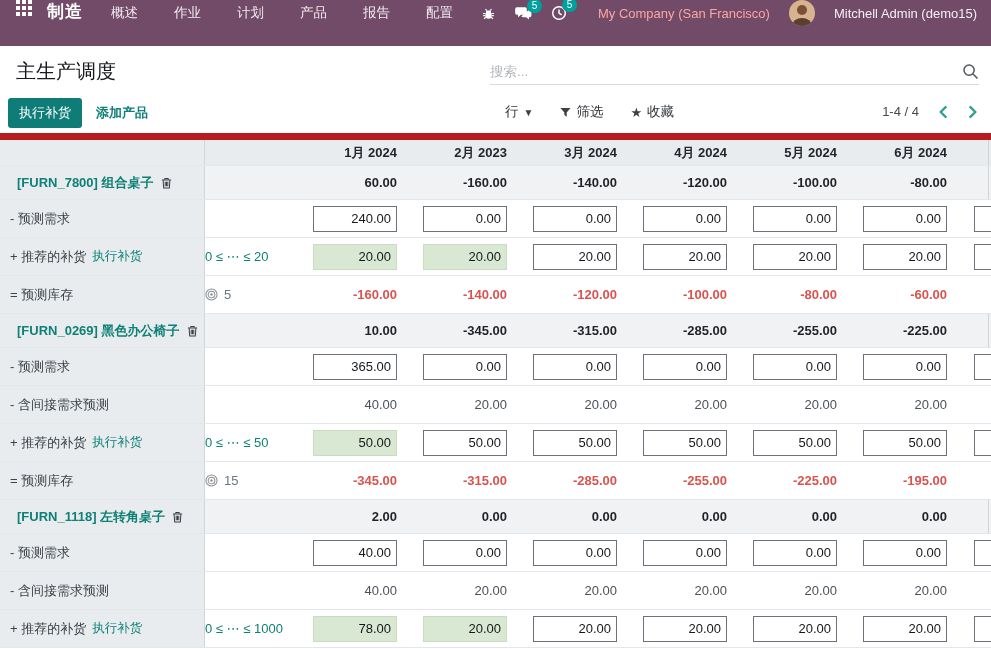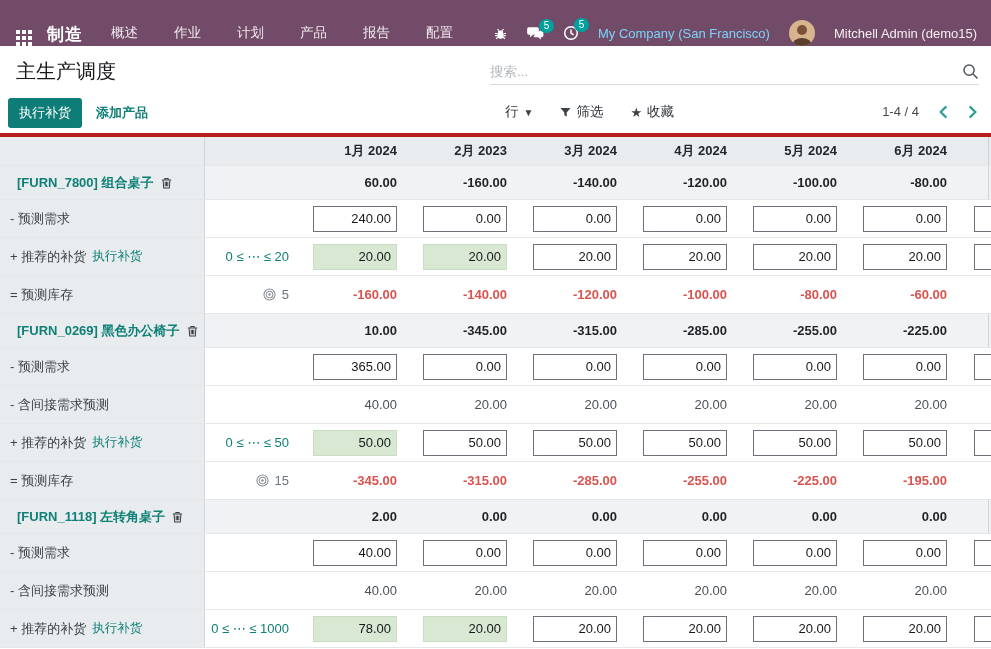--- a/index.html
+++ b/index.html
@@ -1,33 +1,33 @@
 <!DOCTYPE html>
 <html><head>
 <meta charset="utf-8">
 <style>
   * { margin:0; padding:0; box-sizing:border-box; }
   html,body { width:991px; height:649px; overflow:hidden; background:#fff;
               font-family:"Liberation Sans","DejaVu Sans",sans-serif; }
   .screen { position:relative; width:991px; height:649px; overflow:hidden; background:#fff; }
 
   
-  .topbar { height:46px; background:#714B67; display:flex; align-items:flex-end;
+  .topbar { height:46px; background:#714B67; display:flex; align-items:flex-start;
             padding:0 14px 0 16px; color:#fff; }
   .grid-icon { display:grid; grid-template-columns:repeat(3,4px); grid-gap:2px; cursor:pointer; }
   .grid-icon i { width:4px; height:4px; background:#fff; display:block; }
   .brand { font-size:17px; font-weight:700; margin:0 26px 0 15px; letter-spacing:1px; }
   .menu { display:flex; gap:32px; font-size:13.5px; color:#f3eaf1; }
   .menu span { cursor:pointer; padding:4px 2px; }
   .top-right { margin-left:auto; display:flex; align-items:center; gap:19px; font-size:13px; }
   .ticon { position:relative; display:inline-flex; cursor:pointer; }
   .badge { position:absolute; top:-7px; right:-10px; background:#00A09D; color:#fff;
            font-size:10px; line-height:14px; min-width:15px; text-align:center;
            border-radius:8px; padding:0 3px; }
-  .company { margin-left:0; color:#7dd3fc; }
+  .company { margin-left:12px; color:#fca5a5; }
   .avatar { width:26px; height:26px; border-radius:50%; overflow:hidden; flex:0 0 26px; }
   .username { color:#f6eef4; }
 
   
   .control { position:relative; height:87px; background:#fff; }
   .page-title { position:absolute; left:16px; top:12px; font-size:20px; color:#17191c; }
   .searchbar { position:absolute; left:490px; right:12px; top:13px; height:26px;
                border-bottom:1px solid #d6d9dd; display:flex; align-items:center; }
   .searchbar input { border:none; outline:none; flex:1; font-size:13.5px; color:#333;
                      font-family:inherit; background:transparent; }
@@ -44,27 +44,27 @@
   .caret { font-size:10px; color:#3c4146; }
   .star { font-size:13px; color:#3c4146; }
   .pager { position:absolute; right:14px; top:58px; display:flex; align-items:center;
            gap:20px; font-size:13px; color:#44494e; }
   .pager .chev { display:inline-flex; cursor:pointer; }
 
   
   .mps-table { width:991px; }
   .t-row { display:flex; align-items:center; width:991px;
            border-bottom:1px solid #e4e7ea; background:#fff; }
-  .row-months { height:33px; background:#e9ecef; border-top:4px solid #b91c1c; }
+  .row-months { height:33px; background:#e9ecef; border-top:7px solid #b91c1c; }
   .row-product { height:34px; background:#f1f2f4; }
   .row-sub { height:38px; }
   .c-label { width:205px; align-self:stretch; display:flex; align-items:center;
              background:#e9ecef; border-right:1px solid #d2d6da; padding-left:10px;
              font-size:13px; color:#3c4247; }
-  .c-ind { width:92px; display:flex; justify-content:flex-end; align-items:center;
+  .c-ind { width:92px; display:flex; align-items:center;
            padding-right:8px; }
   .c-m { width:110px; display:flex; justify-content:flex-end; align-items:center;
          padding-right:10px; font-size:13px; }
   .c-part { width:34px; align-self:stretch; position:relative; }
   .edge-line { position:absolute; left:31px; top:0; bottom:0; width:1px; background:#cfd3d7; }
   .edge-box { position:absolute; left:17px; top:6px; height:26px; width:30px;
               background:#fff; border:1px solid #6d727a; }
   .h-month { font-weight:700; color:#22262a; }
   .prod-name { color:#0f8076; font-weight:700; cursor:pointer;padding-left:7px; }
   .trash { margin-left:7px; display:inline-flex; cursor:pointer; }

